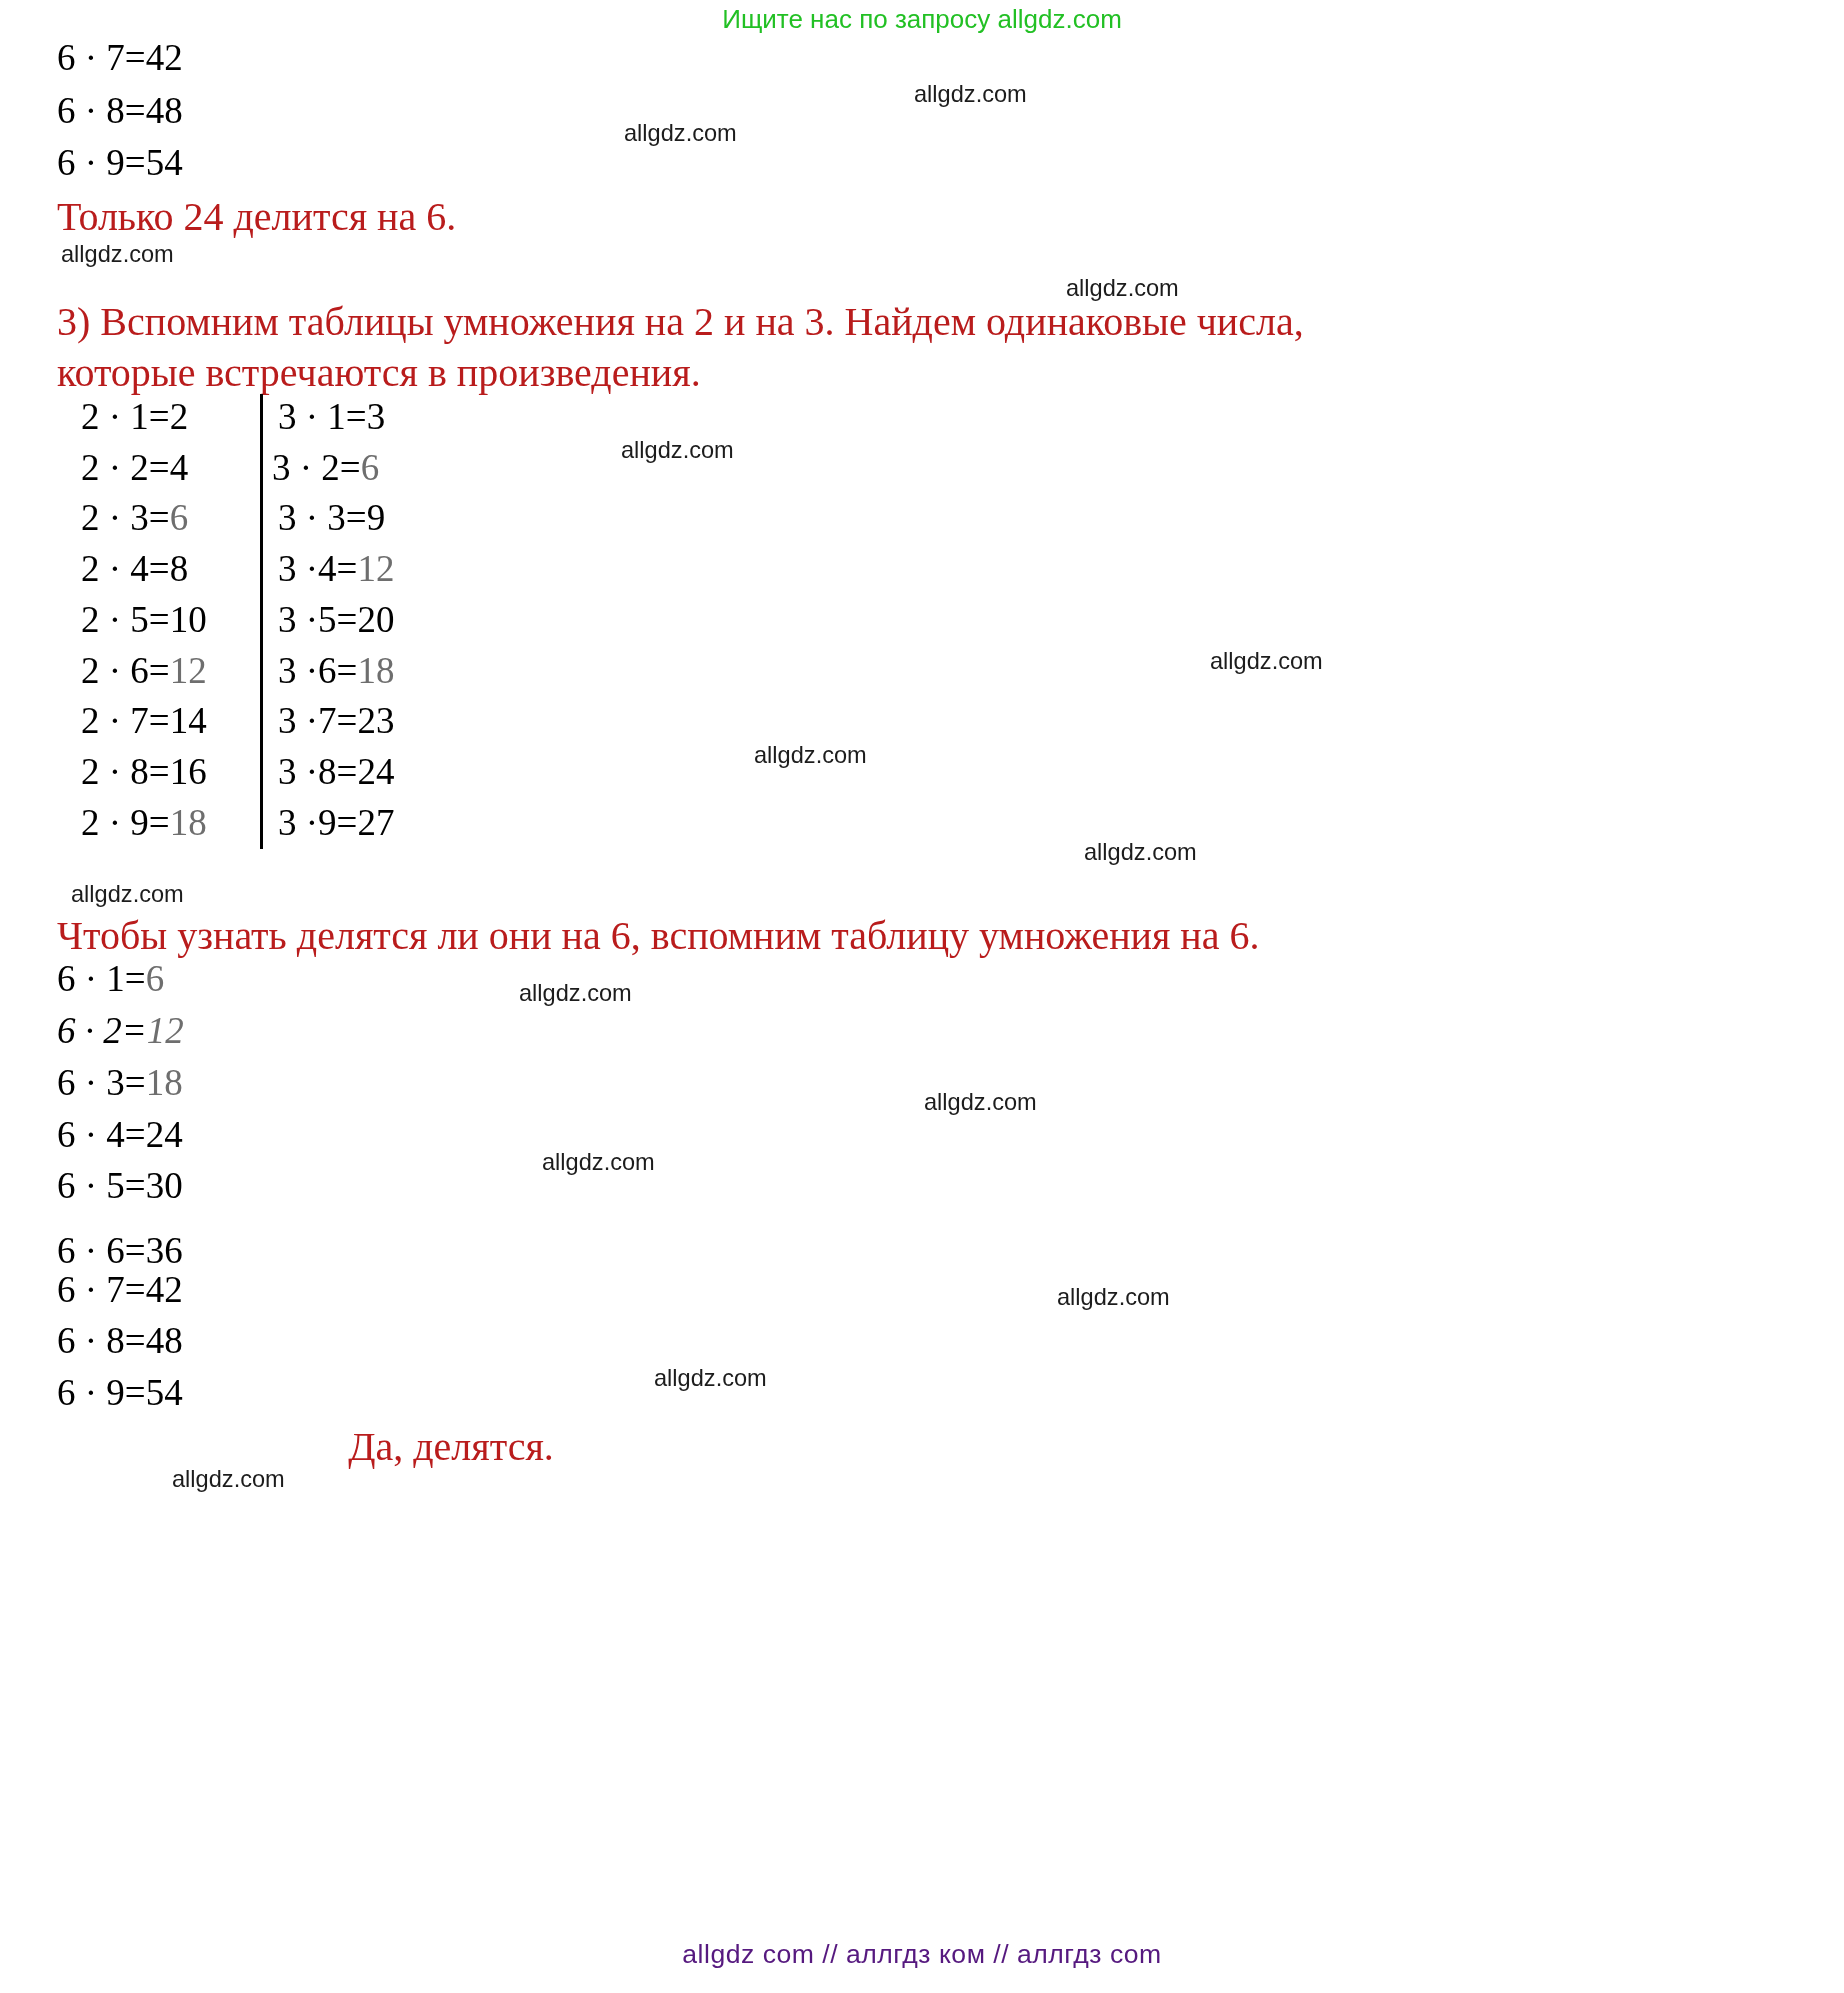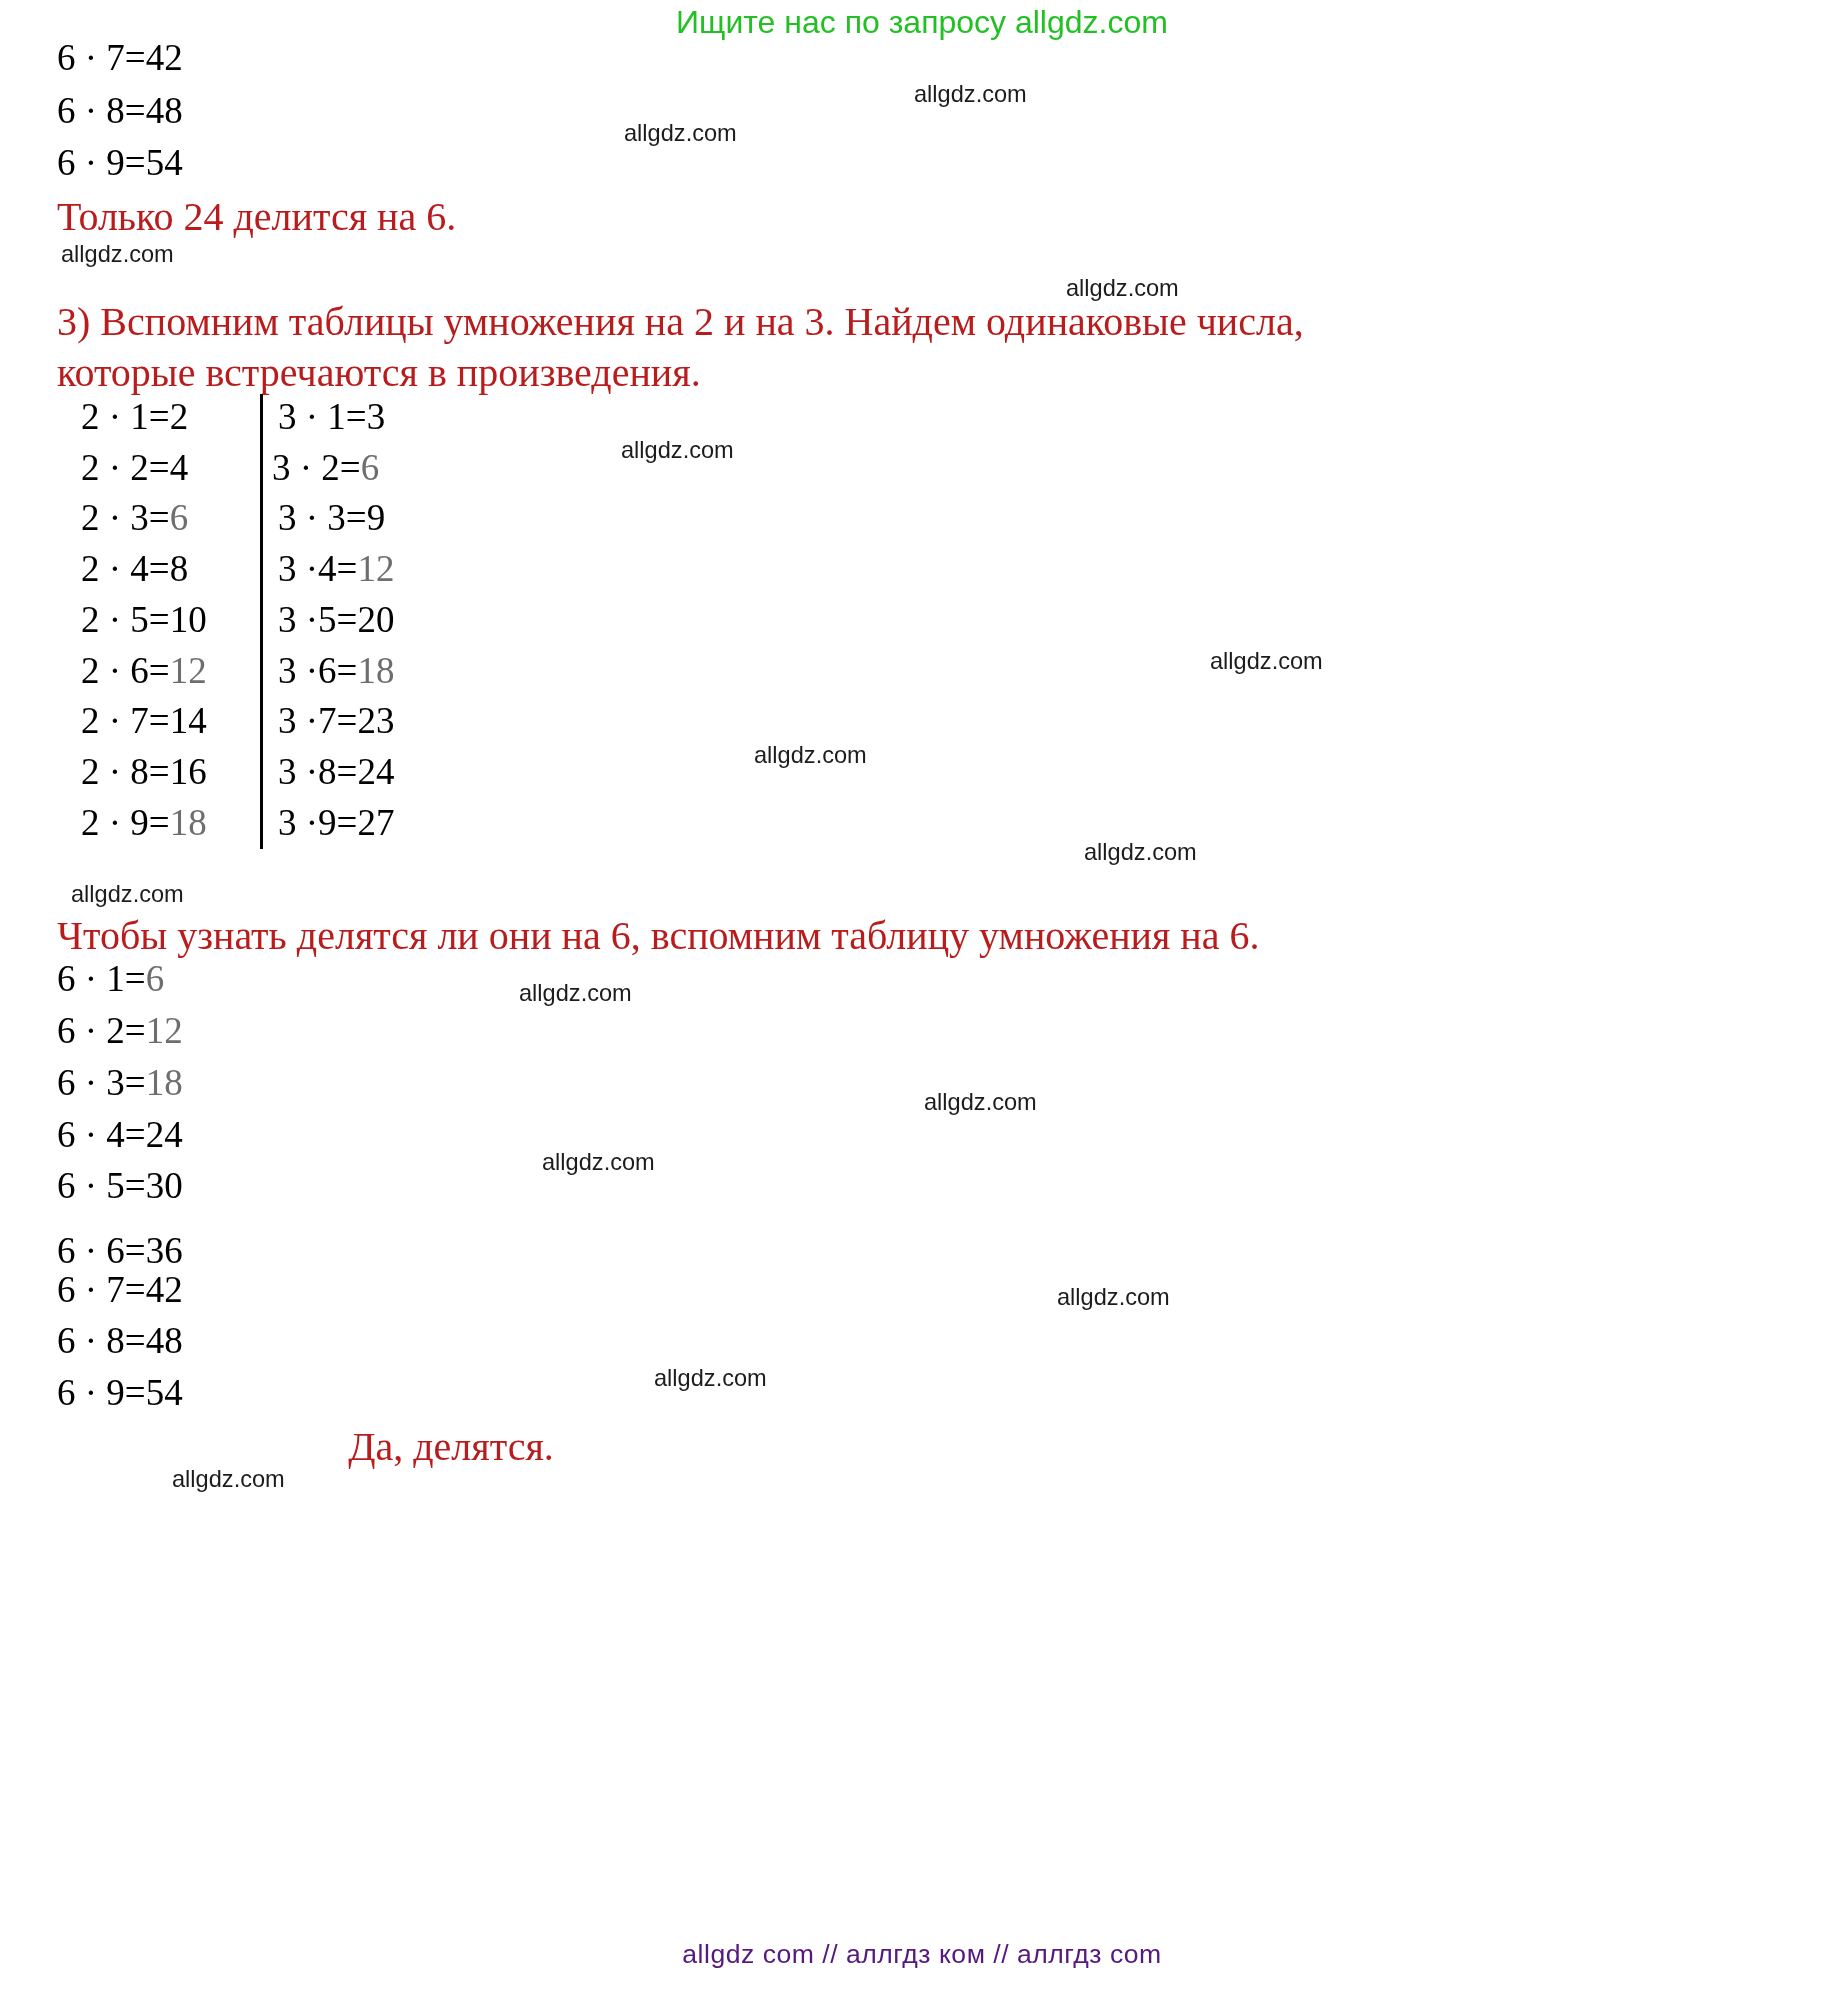--- a/index.html
+++ b/index.html
@@ -17,21 +17,21 @@
   }
 
   
   .promo {
     position: absolute;
     top: 3.9px;
     left: 0;
     width: 1844px;
     text-align: center;
     font-family: "Liberation Sans", sans-serif;
-    font-size: 32px;
+    font-size: 26px;
     color: #22c024;
     white-space: nowrap;
   }
 
   
   .wm {
     position: absolute;
     font-family: "Liberation Sans", sans-serif;
     font-size: 23.6px;
     color: #1c1c1c;
@@ -109,21 +109,21 @@
     <div class="eq" style="left: 278px; top: 652px;"><span>3 ·6=</span><span class="hi">18</span></div>
     <div class="eq" style="left: 278px; top: 702px;"><span>3 ·7=</span><span>23</span></div>
     <div class="eq" style="left: 278px; top: 753px;"><span>3 ·8=</span><span>24</span></div>
     <div class="eq" style="left: 278px; top: 804px;"><span>3 ·9=</span><span>27</span></div>
   </div>
 
 <div class="prose" style="left:57px; top:910px; width:1793px;">Чтобы узнать делятся ли они на 6, вспомним таблицу умножения на 6.</div>
 
 <div id="table6">
     <div class="eq" style="left: 57px; top: 960px;"><span>6 · 1=</span><span class="hi">6</span></div>
-    <div class="eq" style="left: 57px; top: 1012px;"><span>6 · 2=</span><span class="hi">12</span></div>
+    <div class="eq" style="left: 57px; top: 1012px; font-style: italic;"><span>6 · 2=</span><span class="hi">12</span></div>
     <div class="eq" style="left: 57px; top: 1064px;"><span>6 · 3=</span><span class="hi">18</span></div>
     <div class="eq" style="left: 57px; top: 1116px;"><span>6 · 4=</span><span>24</span></div>
     <div class="eq" style="left: 57px; top: 1167px;"><span>6 · 5=</span><span>30</span></div>
     <div class="eq" style="left: 57px; top: 1219px; margin-top: 13px;"><span>6 · 6=</span><span>36</span></div>
     <div class="eq" style="left: 57px; top: 1271px;"><span>6 · 7=</span><span>42</span></div>
     <div class="eq" style="left: 57px; top: 1322px;"><span>6 · 8=</span><span>48</span></div>
     <div class="eq" style="left: 57px; top: 1374px;"><span>6 · 9=</span><span>54</span></div>
   </div>
 
 <div class="prose" style="left:57px; top:1421px; width:788px;text-align:center;">Да, делятся.</div>

